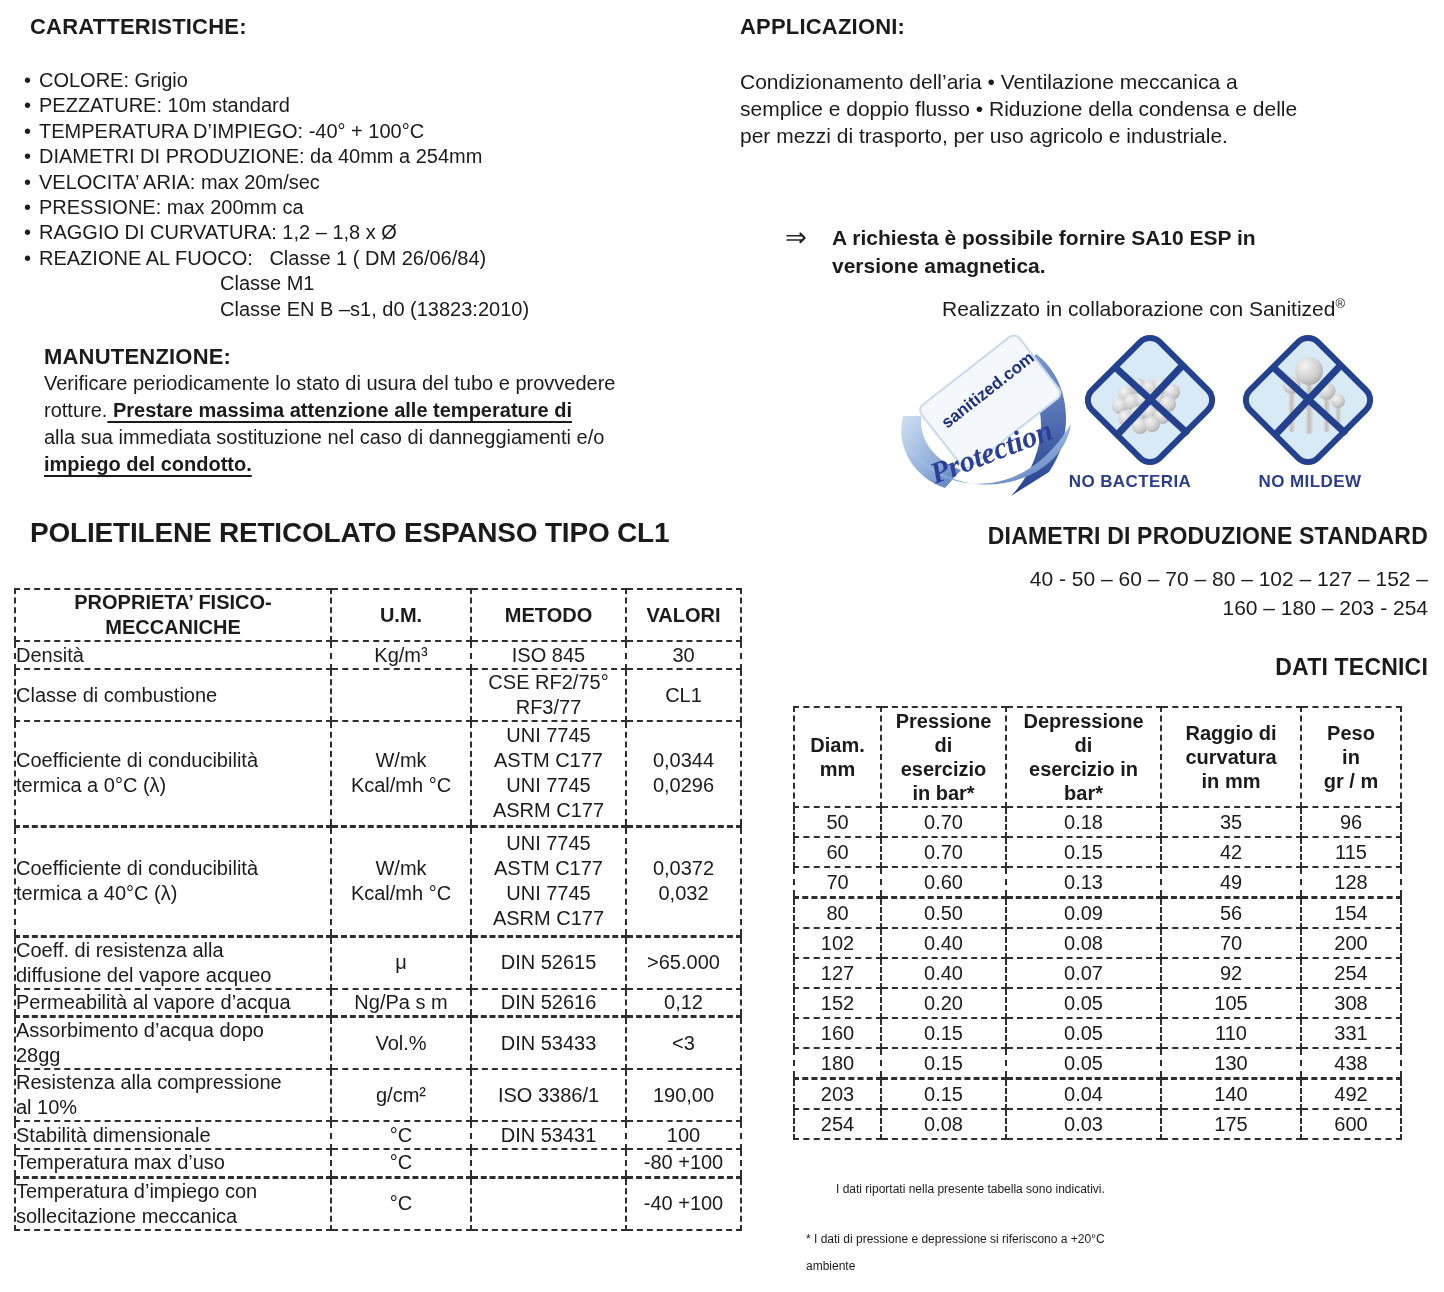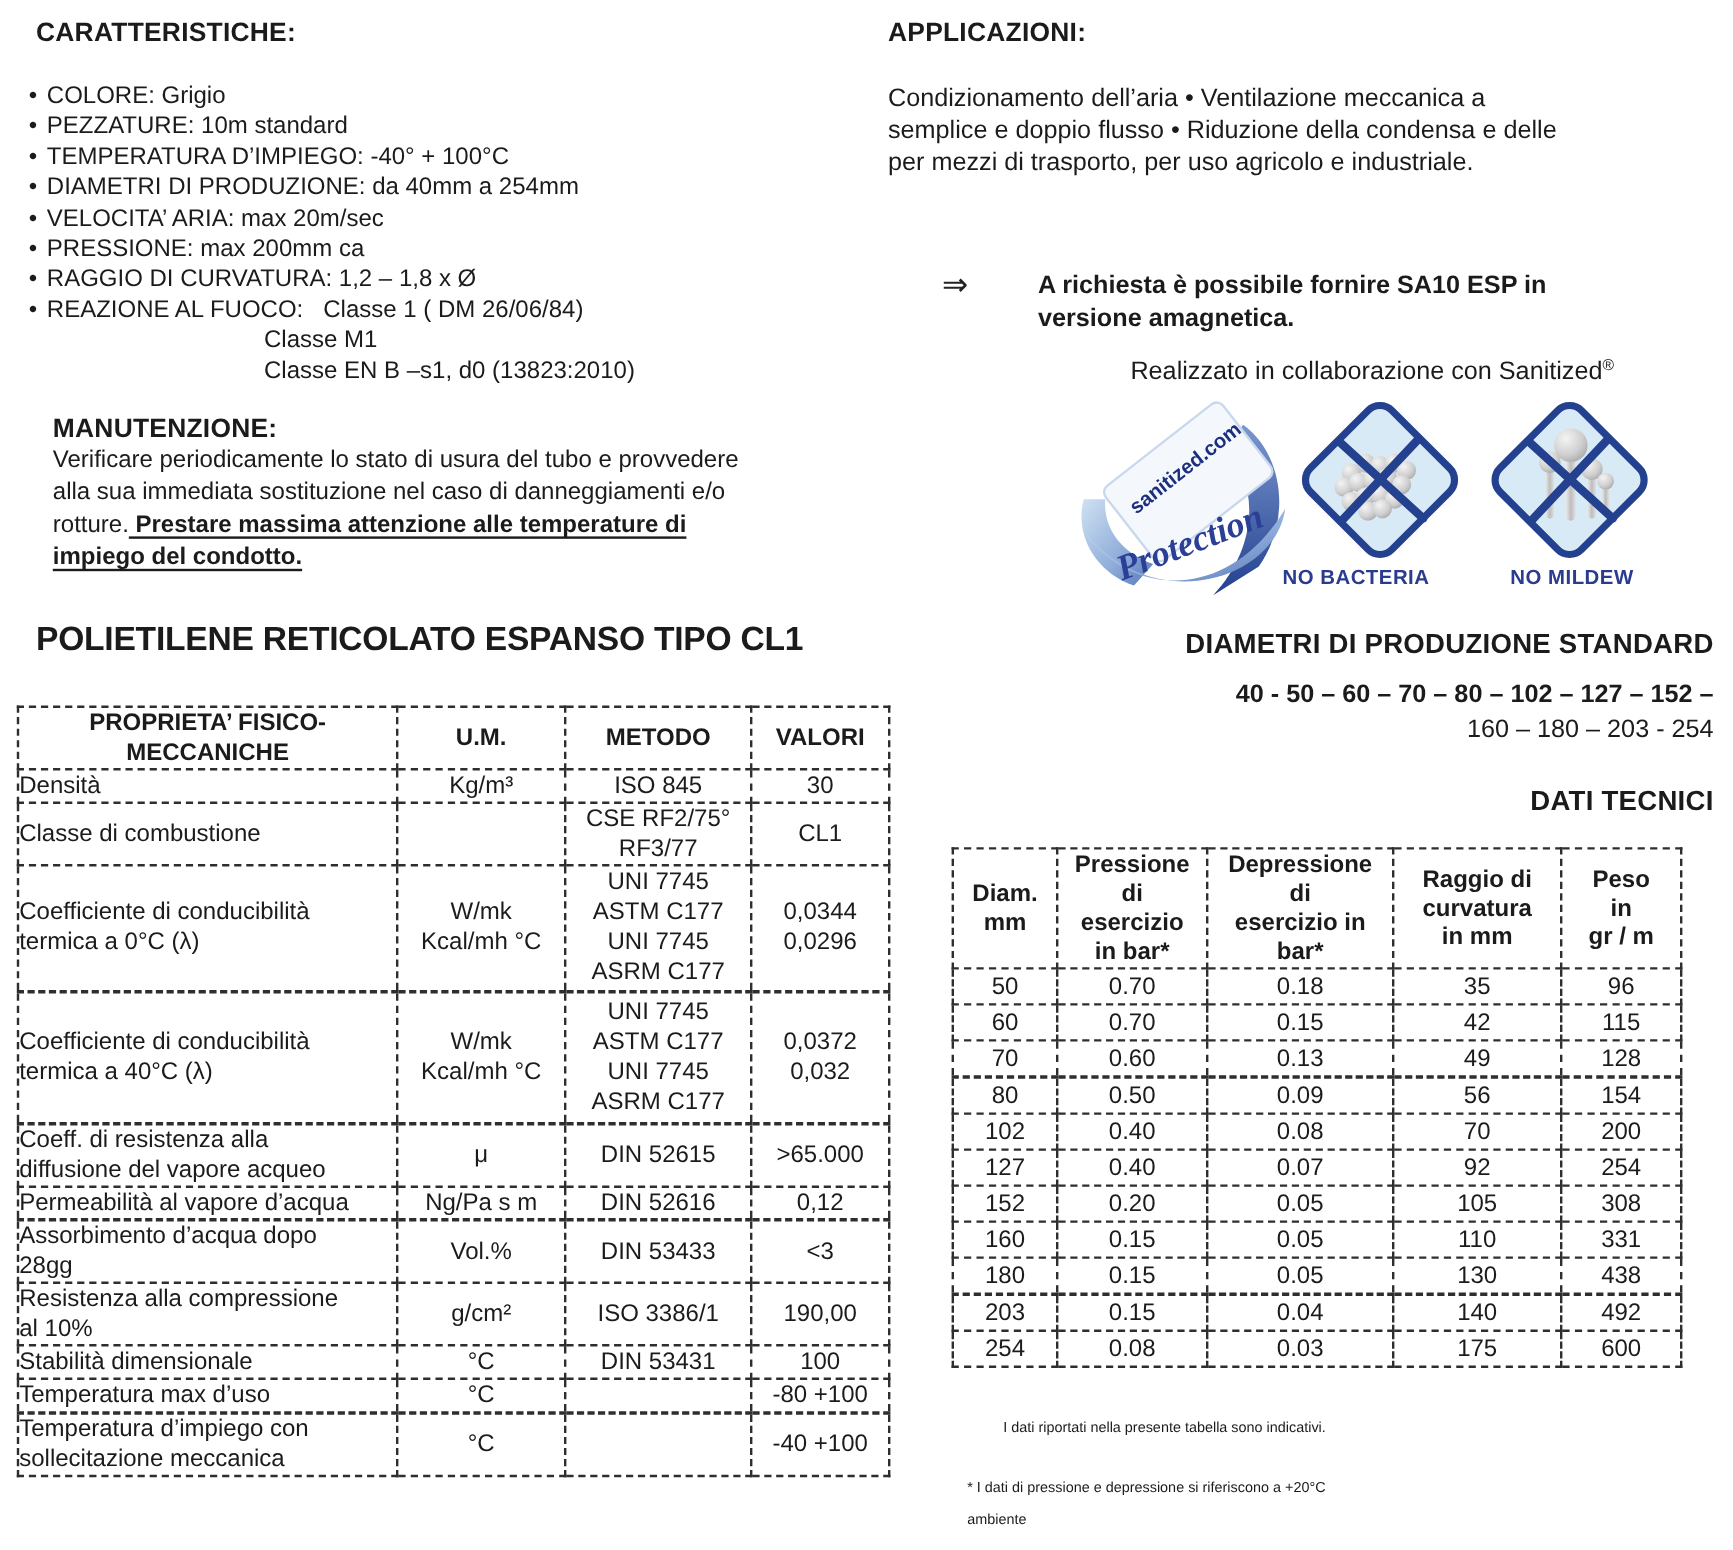--- a/index.html
+++ b/index.html
@@ -25,21 +25,21 @@
     white-space:pre-line;vertical-align:middle;padding:0;font-weight:normal;}
   table.doc th{font-weight:bold;text-align:center;}
   td.tc{text-align:center;}
   td.tl{text-align:left;padding-left:9px;}
   tr.thick td{border-top-width:3px;}
   table#dati-table td{height:28px;text-align:center;}
   table#dati-table thead tr{height:100px;}
   table#dati-table th{line-height:24px;}
   
   .app-line{font-size:21px;line-height:27px;white-space:pre;}
-  .note{font-size:21px;font-weight:bold;line-height:28px;white-space:pre;margin-left:33px;}
+  .note{font-size:21px;font-weight:bold;line-height:28px;white-space:pre;}
   .arrow{font-size:26px;color:#222;}
   .realizzato{font-size:21px;white-space:pre;}
   .realizzato sup{font-size:13px;}
   .center-col{text-align:right;}
   .sec-title{font-size:23px;font-weight:bold;letter-spacing:.2px;}
   .diam-line{font-size:21px;line-height:29px;white-space:pre;}
   .badge-label{font-size:17px;font-weight:bold;color:#2b3c8f;text-align:center;letter-spacing:.4px;}
   .footnote{font-size:12px;line-height:27px;white-space:pre;}
 </style>
 </head>
@@ -56,22 +56,22 @@
   <li>PRESSIONE: max 200mm ca</li>
   <li>RAGGIO DI CURVATURA: 1,2 – 1,8 x Ø</li>
   <li>REAZIONE AL FUOCO:   Classe 1 ( DM 26/06/84)</li>
   <li class="cont">Classe M1</li>
   <li class="cont">Classe EN B –s1, d0 (13823:2010)</li>
 </ul>
 
 <div class="abs" style="left:44px;top:344px;width:700px;">
   <div class="h1">MANUTENZIONE:</div>
   <div class="par">Verificare periodicamente lo stato di usura del tubo e provvedere</div>
+  <div class="par"><span>rotture.</span><span class="bu"> Prestare massima attenzione alle temperature di</span></div>
   <div class="par">alla sua immediata sostituzione nel caso di danneggiamenti e/o</div>
-  <div class="par"><span>rotture.</span><span class="bu"> Prestare massima attenzione alle temperature di</span></div>
   <div class="par"><span class="bu">impiego del condotto.</span></div>
 </div>
 
 <div class="abs product-title" style="left:30px;top:517px;">POLIETILENE RETICOLATO ESPANSO TIPO CL1</div>
 
 <table class="doc abs" id="prop-table" style="left:14px;top:588px;width:726px;">
   <colgroup>
       <col style="width:316px">
       <col style="width:140px">
       <col style="width:155px">
@@ -262,21 +262,21 @@
   </g>
   <g stroke="#24418f" stroke-width="7" stroke-linecap="round">
     <line x1="36" y1="38" x2="106" y2="102"></line>
       <line x1="102" y1="36" x2="38" y2="104"></line>
   </g>
 </svg>
 <div class="abs badge-label" style="left:1238px;top:472px;width:144px;">NO MILDEW</div>
 
 <div class="abs center-col" style="left:768px;top:523px;width:660px;">
   <div class="sec-title">DIAMETRI DI PRODUZIONE STANDARD</div>
-  <div class="diam-line" style="margin-top:14px;font-weight:bold;">40 - 50 – 60 – 70 – 80 – 102 – 127 – 152 –</div>
+  <div class="diam-line" style="margin-top:14px;">40 - 50 – 60 – 70 – 80 – 102 – 127 – 152 –</div>
   <div class="diam-line">160 – 180 – 203 - 254</div>
   <div class="sec-title" style="margin-top:32px;">DATI TECNICI</div>
 </div>
 
 <table class="doc abs" id="dati-table" style="left:793px;top:706px;width:607px;">
   <colgroup>
       <col style="width:87px">
       <col style="width:125px">
       <col style="width:155px">
       <col style="width:140px">

